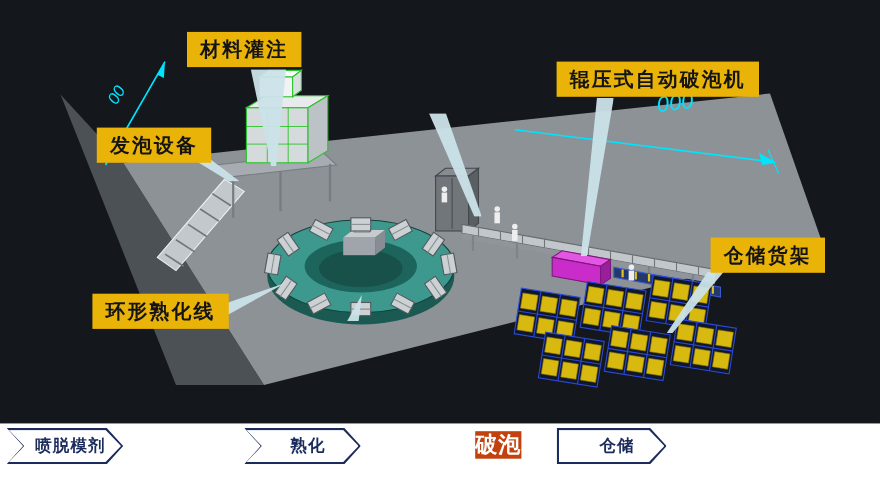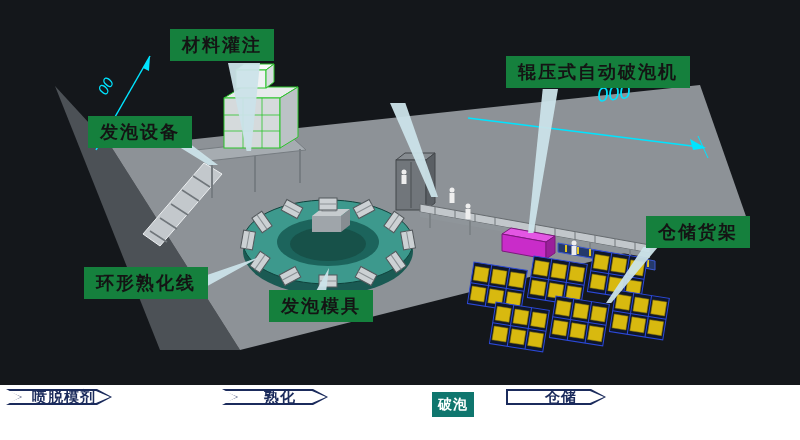--- a/index.html
+++ b/index.html
@@ -1,34 +1,34 @@
 <!DOCTYPE html>
 <html><head>
 <meta charset="utf-8">
 <style>
   html,body{margin:0;padding:0;background:#e8e8e8;}
   .stage{position:relative;width:800px;height:440px;background:#ffffff;overflow:hidden;
          box-shadow:inset 0 0 0 1px #cfcfcf;font-family:"Liberation Sans","DejaVu Sans",sans-serif;}
   .scene{position:absolute;left:0;top:0;width:800px;height:385px;background:#14171b;}
   .scene svg{position:absolute;left:0;top:0;z-index:1;}
   .ptr{position:absolute;z-index:2;background:rgba(203,227,233,0.95);}
-  .lbl{position:absolute;z-index:3;background:#15803d;color:#141414;font-weight:bold;
+  .lbl{position:absolute;z-index:3;background:#eab308;color:#141414;font-weight:bold;
        font-size:18px;letter-spacing:2px;line-height:22px;padding:5px 12px;white-space:nowrap;}
   .flowbar{position:absolute;left:0;top:385px;width:800px;height:55px;background:#ffffff;}
-  .chev{position:absolute;top:4px;width:106px;height:16px;}
+  .chev{position:absolute;top:4px;width:106px;height:33px;}
   .chev-outer{position:absolute;inset:0;background:#1b2b5c;
       clip-path:polygon(0 0, calc(100% - 15px) 0, 100% 50%, calc(100% - 15px) 100%, 0 100%, 15px 50%);}
   .chev-inner{position:absolute;inset:2px;background:#ffffff;
       clip-path:polygon(0 0, calc(100% - 14px) 0, 100% 50%, calc(100% - 14px) 100%, 0 100%, 14px 50%);}
   .chev-flat .chev-outer{clip-path:polygon(0 0, calc(100% - 15px) 0, 100% 50%, calc(100% - 15px) 100%, 0 100%);}
   .chev-flat .chev-inner{clip-path:polygon(0 0, calc(100% - 14px) 0, 100% 50%, calc(100% - 14px) 100%, 0 100%);}
   .chev-label{position:absolute;inset:0;display:flex;align-items:center;justify-content:center;
       padding-left:10px;color:#1b2b5c;font-weight:bold;font-size:15px;letter-spacing:1px;}
-  .step-box{position:absolute;top:7px;left:432px;width:42px;height:25px;background:#0f766e;color:#ffffff;
-      display:flex;align-items:center;justify-content:center;font-weight:bold;font-size:14px;letter-spacing:1px;}
+  .step-box{position:absolute;top:7px;left:432px;width:42px;height:25px;background:#c2410c;color:#ffffff;
+      display:flex;align-items:center;justify-content:center;font-weight:bold;font-size:20px;letter-spacing:1px;}
 </style>
 </head>
 <body>
 
 <div class="stage">
 
   <div class="scene">
 
     <svg width="800" height="385" viewBox="0 0 800 385">
       <rect x="0" y="0" width="800" height="385" fill="#14171b"></rect>
@@ -303,21 +303,20 @@
     <div class="ptr" style="left:524px;top:89px;width:34px;height:144px;clip-path:polygon(55% 0,100% 0,28% 100%,12% 100%);"></div>
     <div class="ptr" style="left:606px;top:247px;width:52px;height:56px;clip-path:polygon(72% 0,100% 0,10% 100%,0 100%);"></div>
     <div class="ptr" style="left:202px;top:257px;width:58px;height:32px;clip-path:polygon(100% 0,0 62%,0 100%);"></div>
     <div class="ptr" style="left:308px;top:268px;width:30px;height:24px;clip-path:polygon(70% 0,25% 100%,60% 100%);"></div>
 
     <div class="lbl" style="left:170px;top:29px;">材料灌注</div>
     <div class="lbl" style="left:88px;top:100px;margin-top:16px;">发泡设备</div>
     <div class="lbl" style="left:506px;top:56px;">辊压式自动破泡机</div>
     <div class="lbl" style="left:646px;top:216px;">仓储货架</div>
     <div class="lbl" style="left:84px;top:267px;">环形熟化线</div>
-    <div class="lbl" style="left:269px;top:290px;">发泡模具</div>
   </div>
 
   <div class="flowbar">
 
     <div class="chev" style="left:6px;">
       <div class="chev-outer"></div>
       <div class="chev-inner"></div>
       <div class="chev-label">喷脱模剂</div>
     </div>
 

